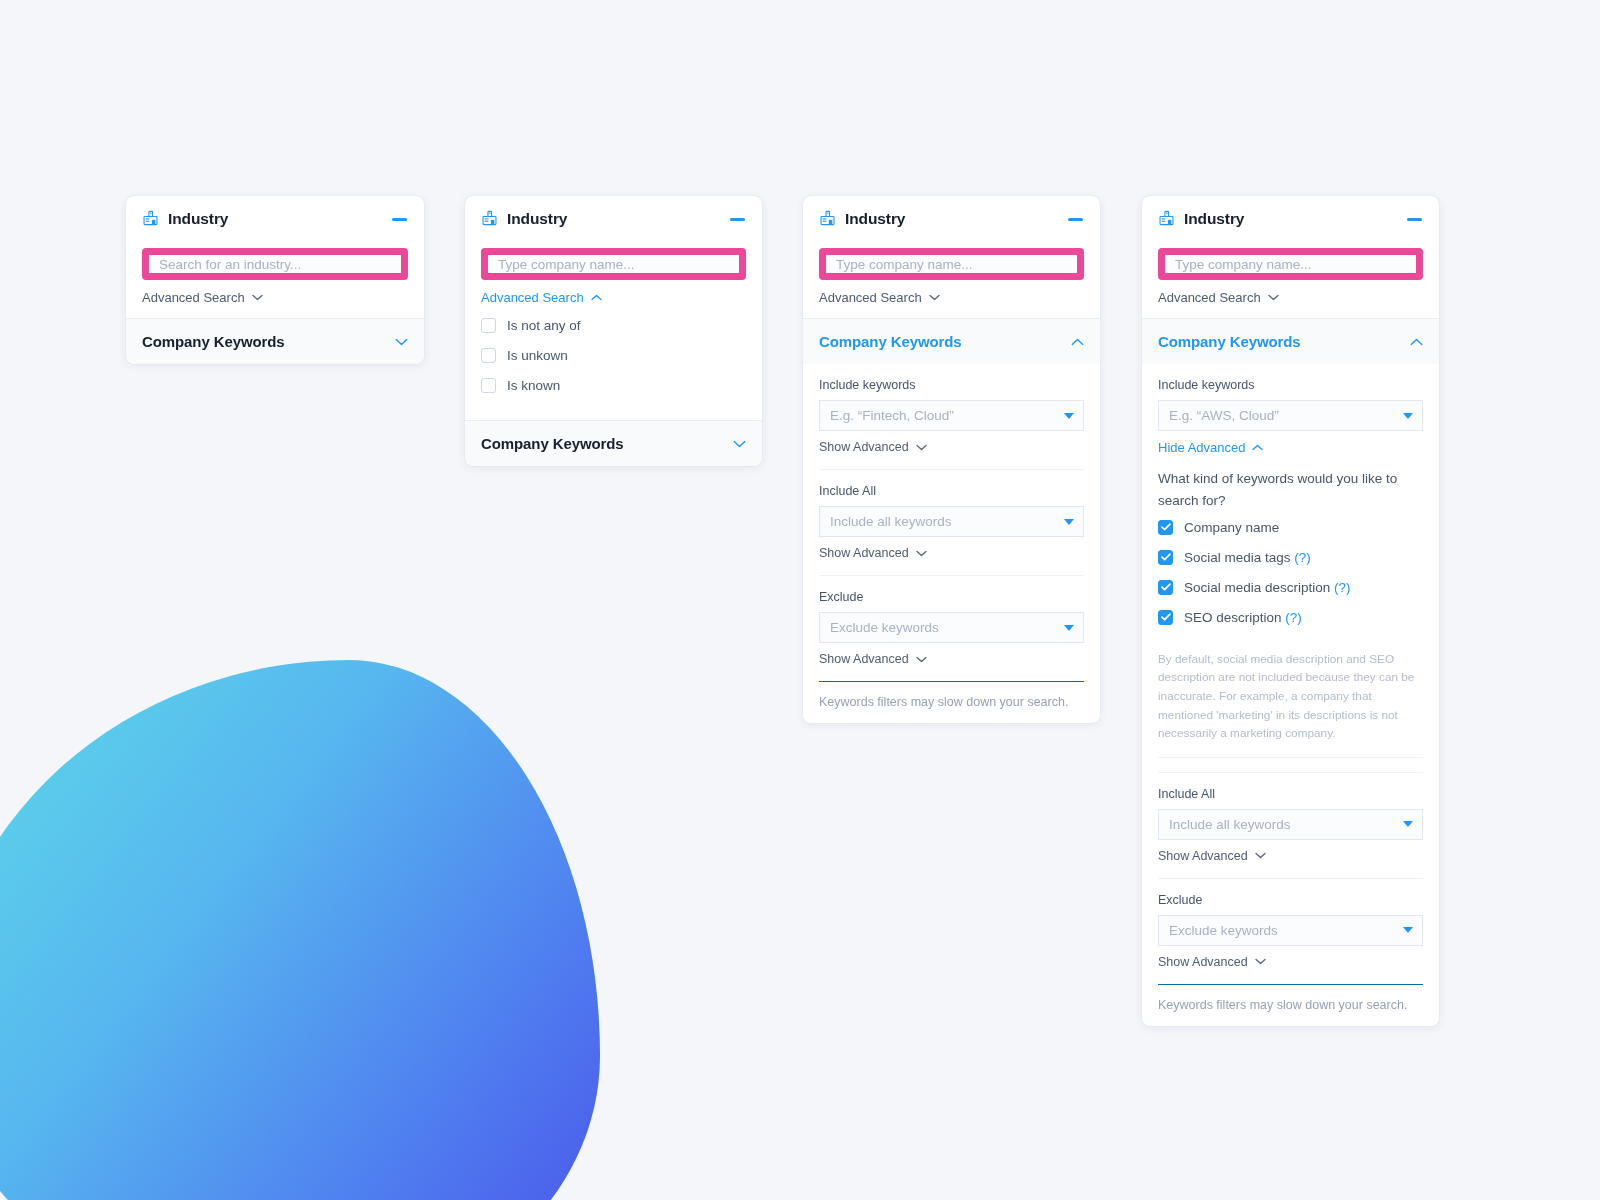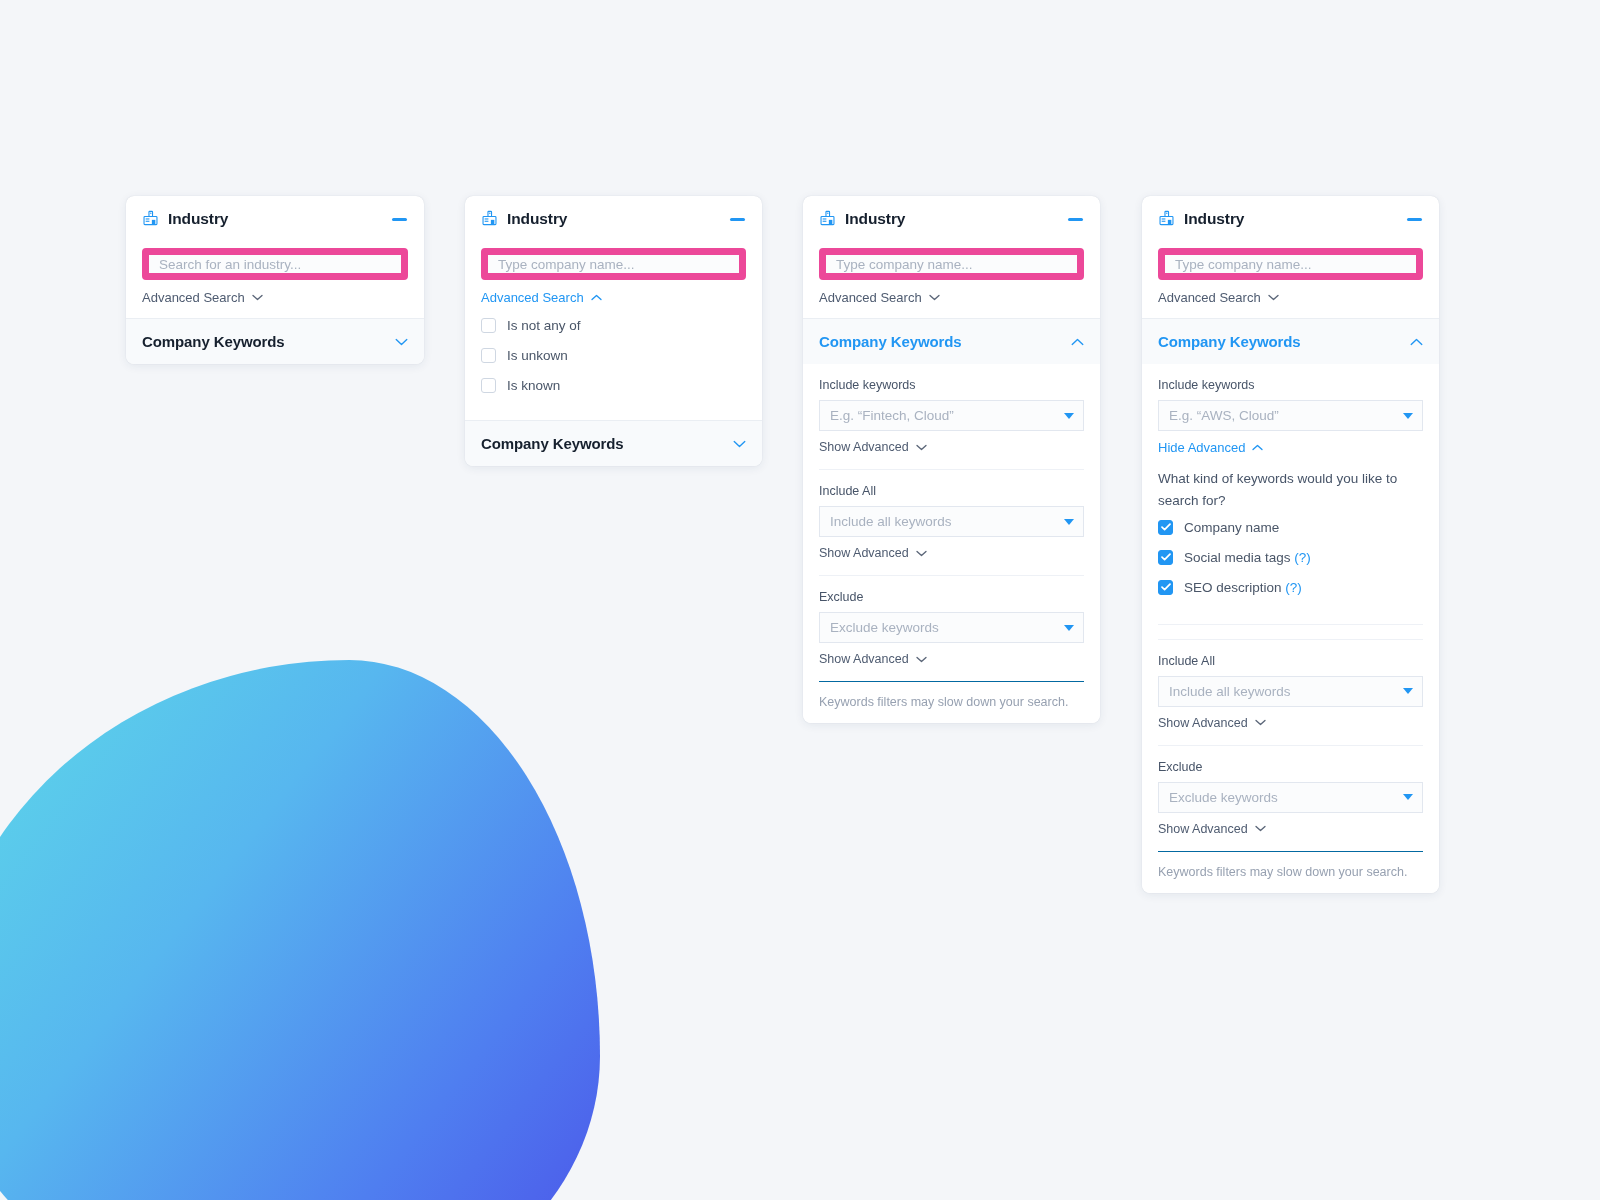--- a/index.html
+++ b/index.html
@@ -533,30 +533,39 @@
 
           <div class="check-row">
             <span class="cb on">
               <svg width="10" height="8" viewBox="0 0 10 8">
                   <path d="M1 4.1l2.6 2.5L9 1.2" fill="none" stroke="#fff" stroke-width="1.7" stroke-linecap="round" stroke-linejoin="round"></path>
                 </svg>
             </span>
             <span class="cb-label"><span>Social media tags</span> <span class="hint">(?)</span></span>
           </div>
 
+          <div class="check-row">
+            <span class="cb on">
+              <svg width="10" height="8" viewBox="0 0 10 8">
+                  <path d="M1 4.1l2.6 2.5L9 1.2" fill="none" stroke="#fff" stroke-width="1.7" stroke-linecap="round" stroke-linejoin="round"></path>
+                </svg>
+            </span>
+            <span class="cb-label"><span>Social media description</span> <span class="hint">(?)</span></span>
+          </div>
 
           <div class="check-row">
             <span class="cb on">
               <svg width="10" height="8" viewBox="0 0 10 8">
                   <path d="M1 4.1l2.6 2.5L9 1.2" fill="none" stroke="#fff" stroke-width="1.7" stroke-linecap="round" stroke-linejoin="round"></path>
                 </svg>
             </span>
             <span class="cb-label"><span>SEO description</span> <span class="hint">(?)</span></span>
           </div>
 
+          <div class="adv-help">By default, social media description and SEO description are not included because they can be inaccurate. For example, a company that mentioned 'marketing' in its descriptions is not necessarily a marketing company.</div>
           <div class="adv-divider"></div>
         </div>
       </div>
 
       <div class="kw-group">
         <div class="kw-label">Include All</div>
         <div class="select-box">
           <span class="sel-text">Include all keywords</span>
           <span class="caret"></span>
         </div>

